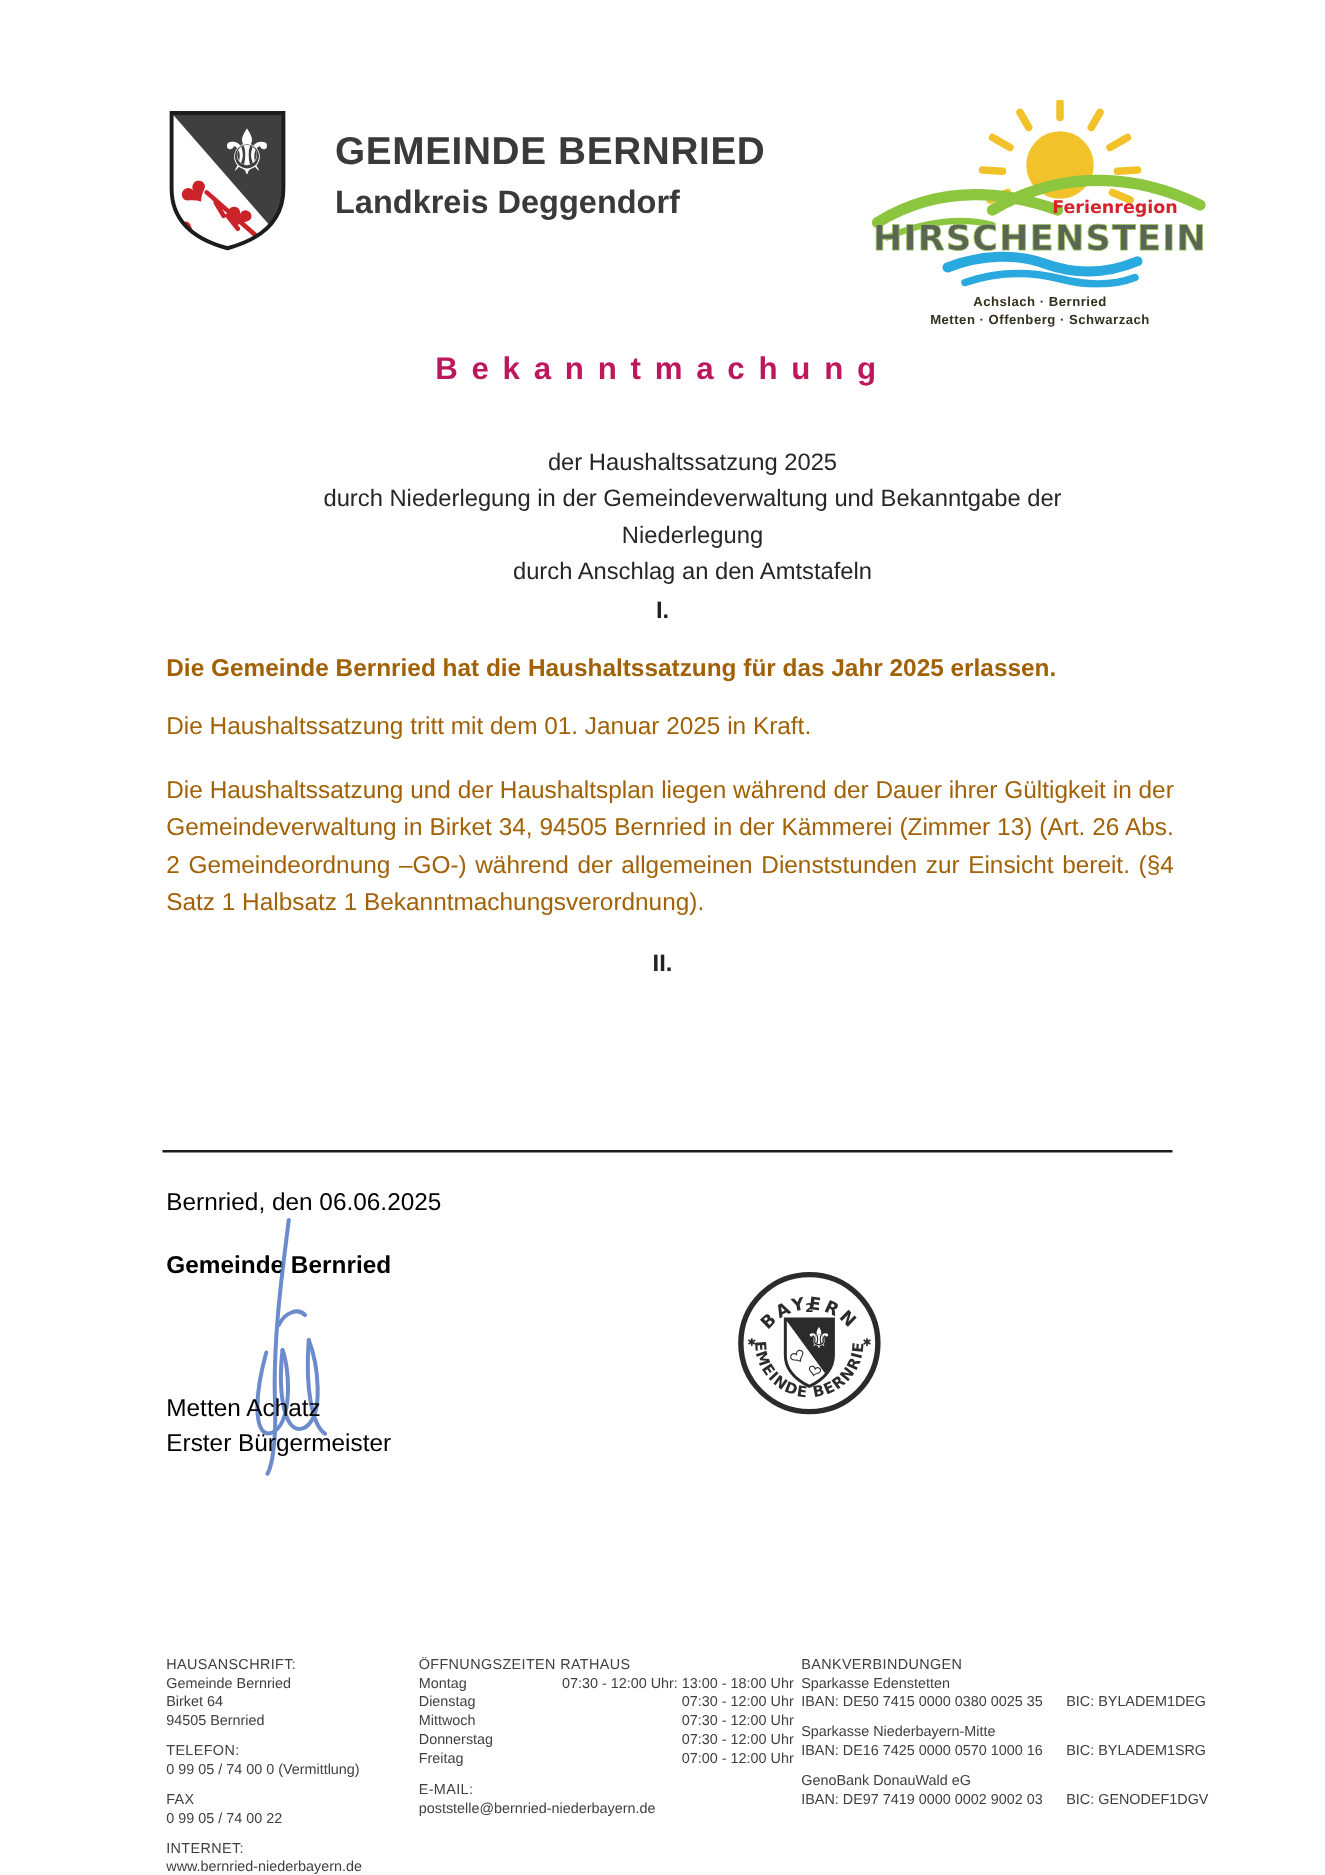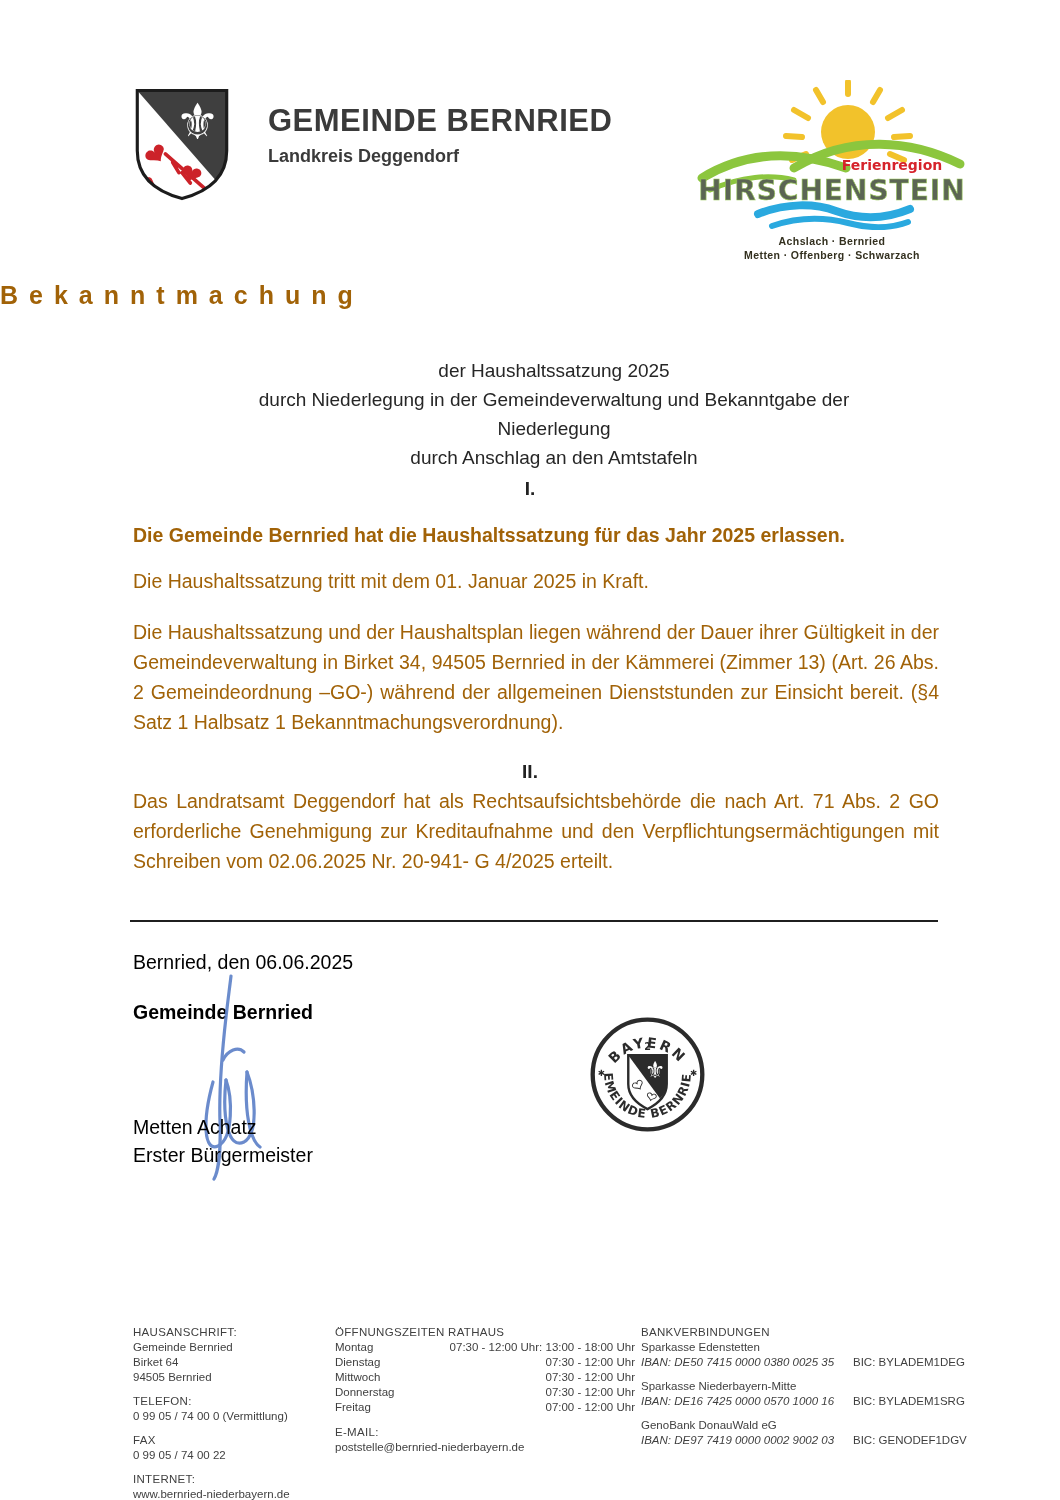--- a/index.html
+++ b/index.html
@@ -4,39 +4,39 @@
 <style>
   html,body{margin:0;padding:0;background:#e9e9e9;}
   .page{
     position:relative;width:1060px;height:1500px;background:#ffffff;
     font-family:"Liberation Sans", sans-serif;color:#262626;overflow:hidden;
     margin:0 auto;
   }
   .abs{position:absolute;}
   
   .org-name{font-size:31px;font-weight:bold;color:#3a3a3a;letter-spacing:.5px;}
-  .org-sub{font-size:18px;font-weight:bold;color:#3a3a3a;margin-top:7px;}
+  .org-sub{font-size:26px;font-weight:bold;color:#3a3a3a;margin-top:7px;}
   .towns{font-size:10.5px;font-weight:bold;color:#33301f;text-align:center;line-height:14px;letter-spacing:.4px;}
   
-  .doc-title{width:100%;text-align:left;font-size:25px;font-weight:bold;letter-spacing:11px;color:#a16207;}
+  .doc-title{width:100%;text-align:center;font-size:25px;font-weight:bold;letter-spacing:11px;color:#be185d;}
   .intro{width:100%;text-align:center;font-size:19px;line-height:29px;color:#262626;margin-left:24px;}
   .numeral{width:100%;text-align:center;font-size:19px;font-weight:bold;color:#222;}
   .body-line{left:133px;width:806px;font-size:19.5px;color:#a16207;}
   .bold{font-weight:bold;}
   .just{text-align:justify;line-height:30px;}
   .rule{left:130px;width:808px;height:0;border-top:2px solid #1f1f1f;}
   .sig-text{font-size:19.5px;color:#000000;}
   
   .fcol{font-size:11.5px;color:#3f3f3f;line-height:15px;}
   .fgroup{margin-bottom:9px;}
   .flabel{letter-spacing:.3px;}
   .hrow{display:flex;justify-content:space-between;}
   .hday{width:88px;flex:none;}
   .brow{display:flex;}
-  .biban{width:212px;flex:none;font-style:italic;}
+  .biban{width:212px;flex:none;}
   svg text{font-family:"DejaVu Sans","Liberation Sans",sans-serif;}
 </style>
 </head>
 <body>
 
 <div class="page">
 
   <svg class="abs" style="left:130px;top:84px;" width="104" height="120" viewBox="0 0 200 230">
     <defs>
       <clipPath id="shieldClip">
@@ -104,21 +104,20 @@
     <div>Niederlegung</div>
     <div>durch Anschlag an den Amtstafeln</div>
   </div>
 
   <div class="abs numeral" style="top:478px;">I.</div>
   <div class="abs body-line bold" style="top:524px;">Die Gemeinde Bernried hat die Haushaltssatzung für das Jahr 2025 erlassen.</div>
   <div class="abs body-line" style="top:570px;">Die Haushaltssatzung tritt mit dem 01. Januar 2025 in Kraft.</div>
   <div class="abs body-line just" style="top:617px;">Die Haushaltssatzung und der Haushaltsplan liegen während der Dauer ihrer Gültigkeit in der Gemeindeverwaltung in Birket 34, 94505 Bernried in der Kämmerei (Zimmer 13) (Art. 26 Abs. 2 Gemeindeordnung –GO-) während der allgemeinen Dienststunden zur Einsicht bereit. (§4 Satz 1 Halbsatz 1 Bekanntmachungsverordnung).</div>
 
   <div class="abs numeral" style="top:761px;">II.</div>
-  <div class="abs body-line just" style="top:786px;">Das Landratsamt Deggendorf hat als Rechtsaufsichtsbehörde die nach Art. 71 Abs. 2 GO erforderliche Genehmigung zur Kreditaufnahme und den Verpflichtungsermächtigungen mit Schreiben vom 02.06.2025 Nr. 20-941- G 4/2025 erteilt.</div>
 
   <div class="abs rule" style="top:920px;"></div>
 
   <div class="abs sig-text" style="left:133px;top:951px;">Bernried, den 06.06.2025</div>
   <div class="abs sig-text bold" style="left:133px;top:1001px;">Gemeinde Bernried</div>
 
   <svg class="abs" style="left:168px;top:972px;" width="130" height="210" viewBox="0 0 130 210">
     <g fill="none" stroke="#5b7fc7" stroke-width="3.2" stroke-linecap="round" opacity="0.9">
       <path d="M63,4 C60,30 50,95 52,150 C53,180 50,200 46,207"></path>
       <path d="M55,88 C60,78 70,74 76,80"></path>

